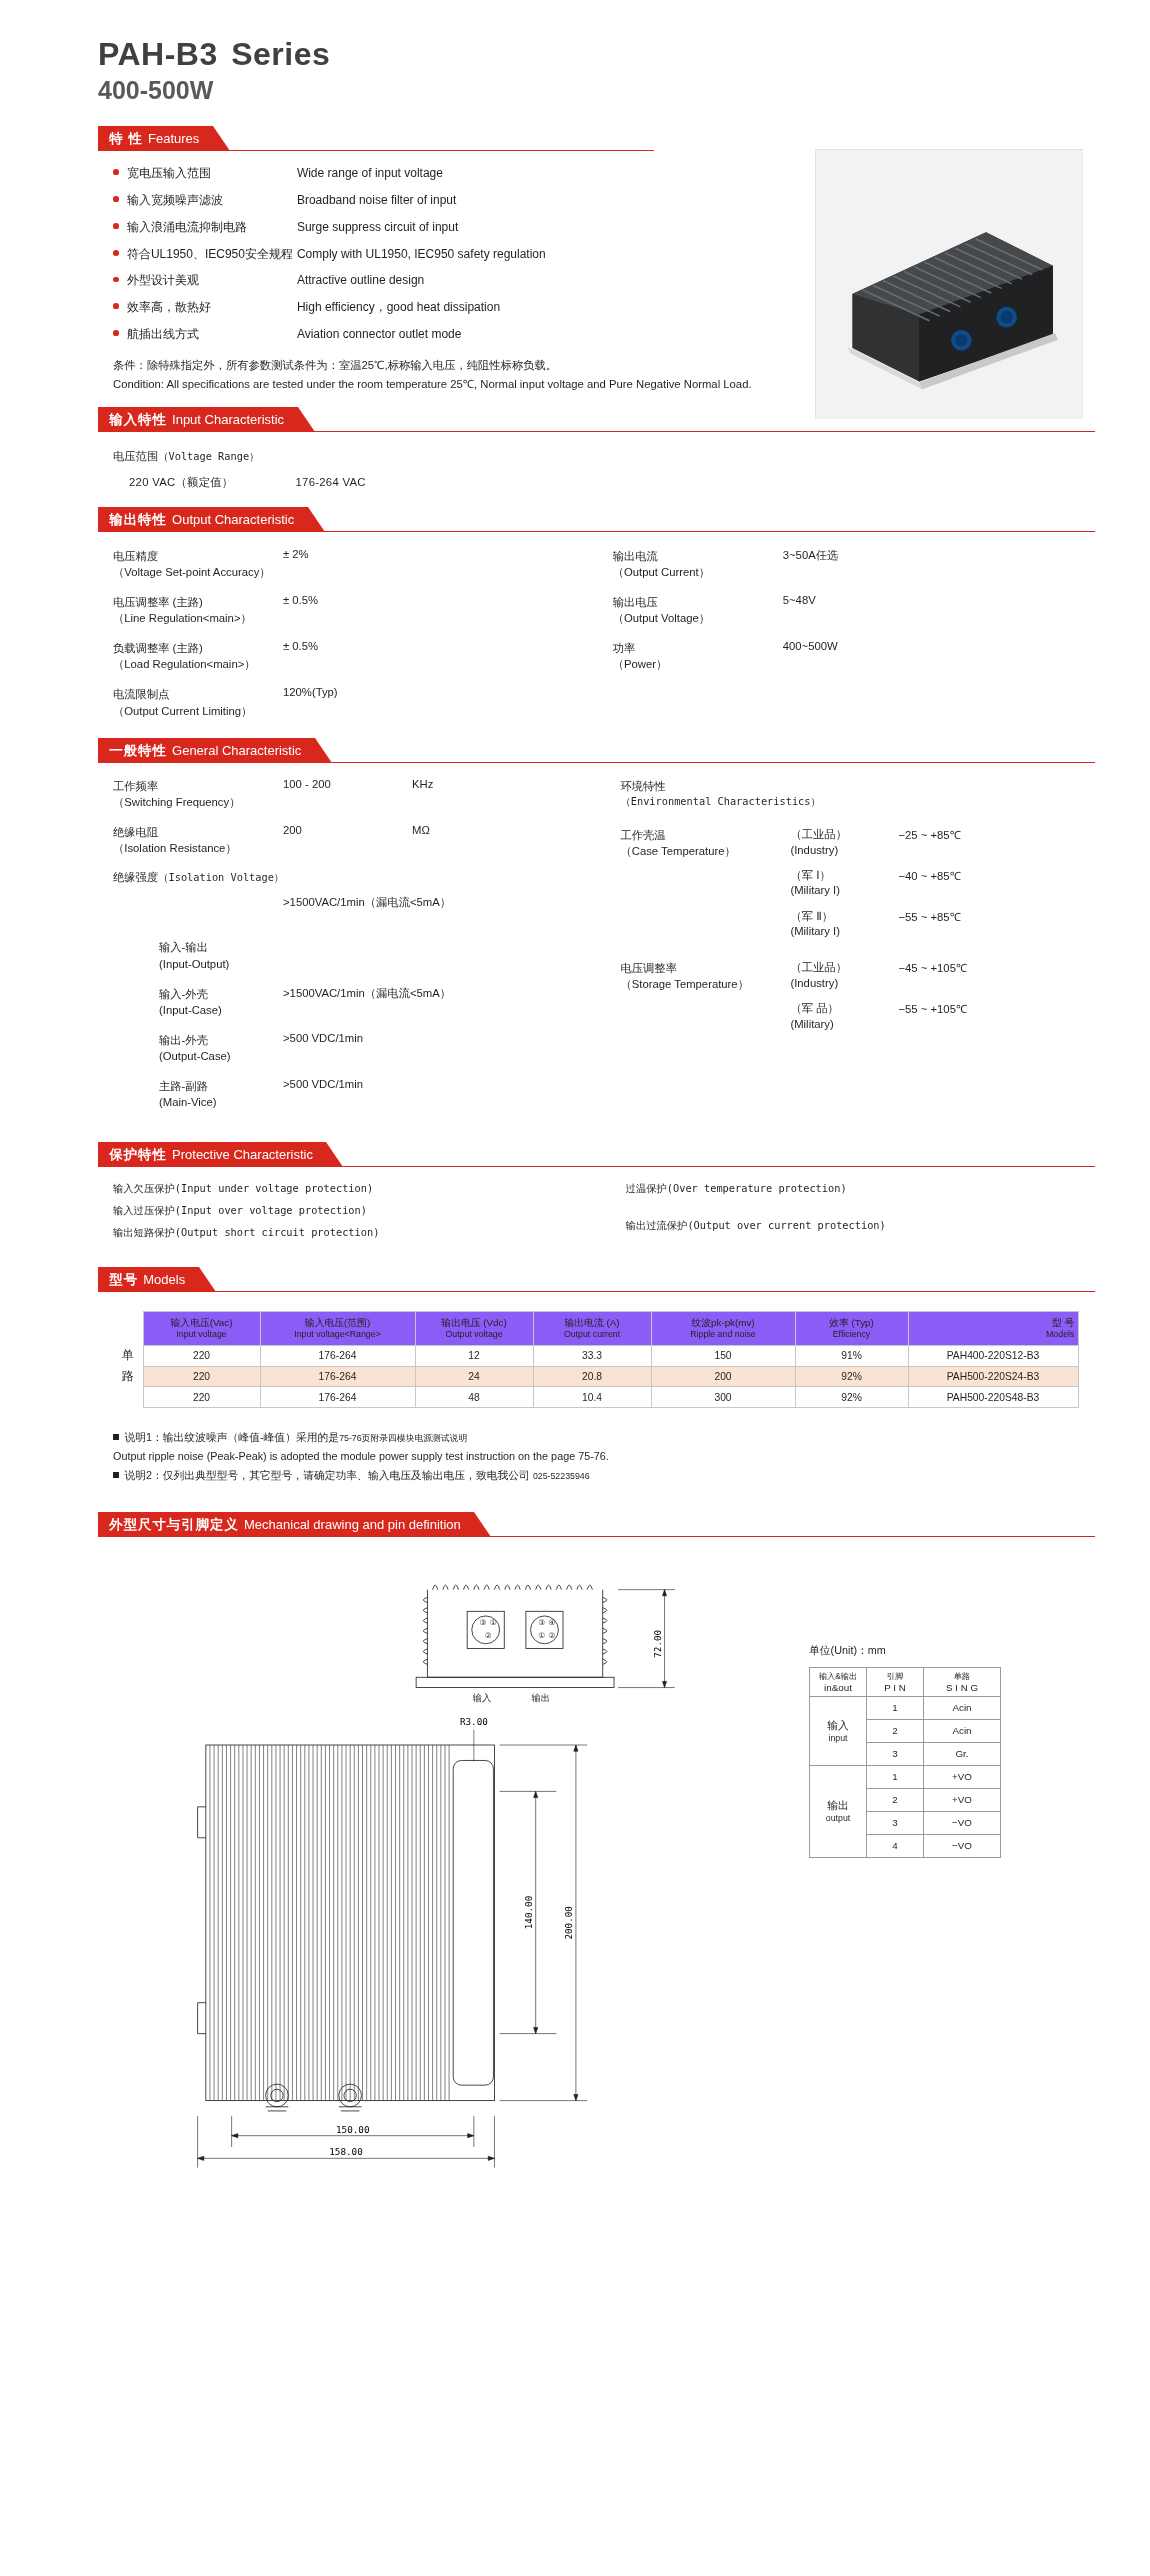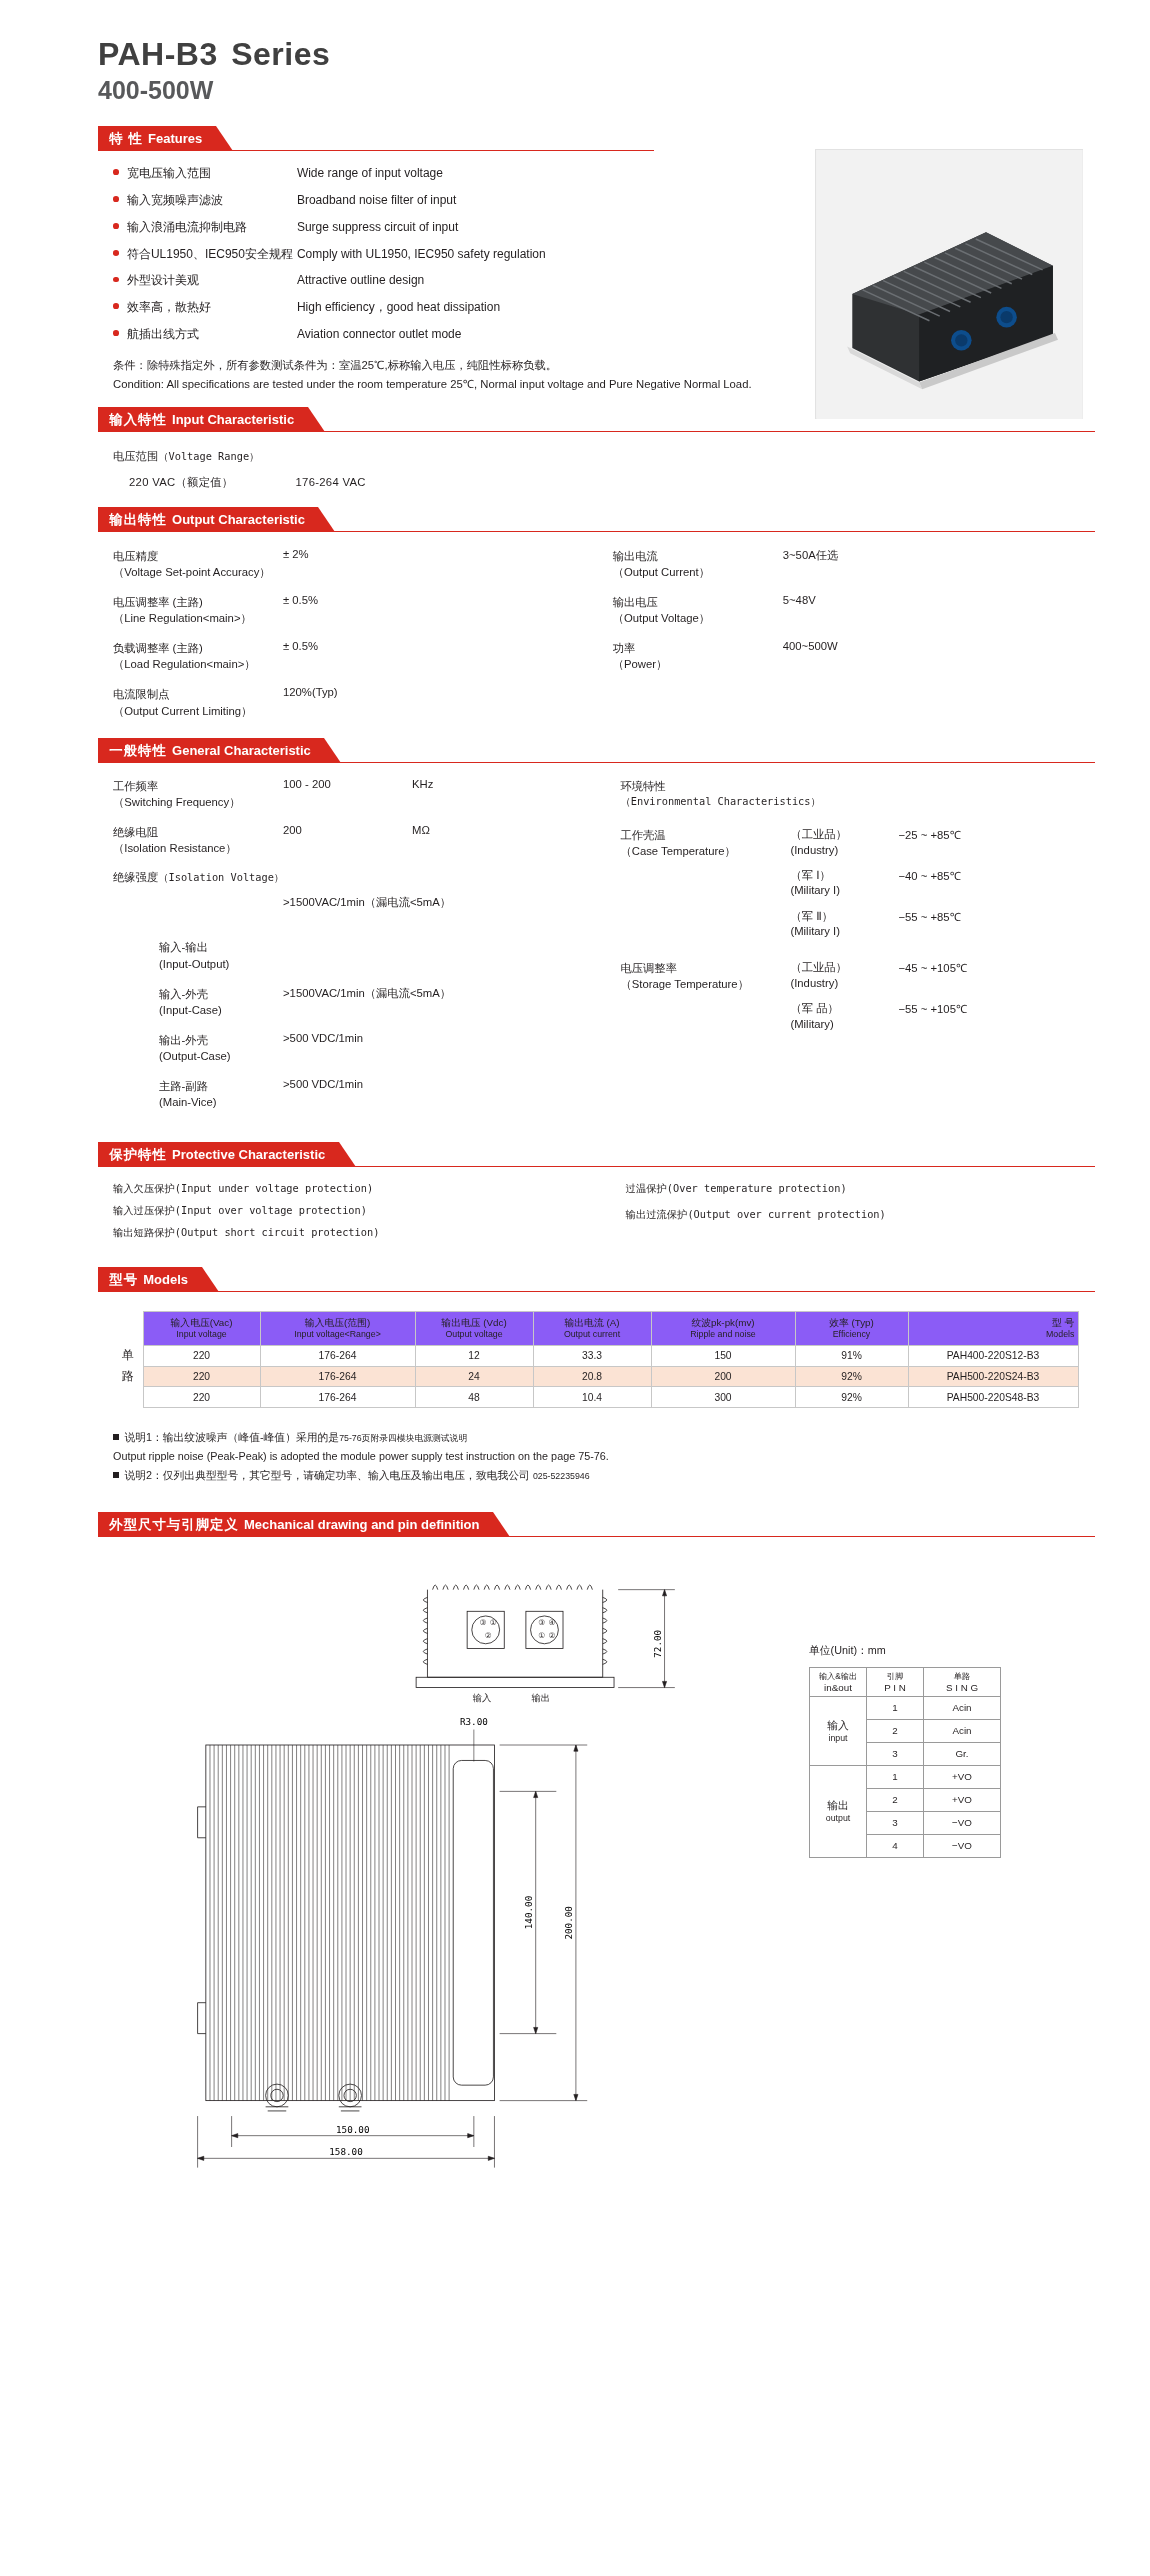--- a/index.html
+++ b/index.html
@@ -37,21 +37,21 @@
   }
   .sec .ribbon:after {
     content: "";
     position: absolute;
     right: -0.5px; top: 0;
     border-top: 25px solid #fff;
     border-left: 17.5px solid #d8281e;
     width: 0; height: 0;
   }
   .sec .ribbon .cn { font-weight: bold; letter-spacing: 1px; }
-  .sec .ribbon .en { font-weight: bold; margin-left: 5.2px; font-size: 13px; }
+  .sec .ribbon .en { font-weight: normal; margin-left: 5.2px; font-size: 13px; }
 
   
   .features { margin: 13.4px 0 0 46px; position: relative; }
   .feat-row { display: flex; align-items: baseline; margin-bottom: 9.8px; }
   .bullet { width: 5.7px; height: 5.7px; border-radius: 50%; background: #d8281e; margin-right: 8.2px; position: relative; top: -2.1px; flex: 0 0 auto; }
   .feat-cn { width: 170px; font-size: 12px; }
   .feat-en { font-size: 12px; }
   .photo-box {
     position: absolute; right: 67px; top: 149px;
     width: 268px; height: 270px;
@@ -414,21 +414,21 @@
   </div>
   <div style="margin-left:31px;border-bottom:1px solid #d8281e;width:997px;position:relative;top:-1px;"></div>
 
   <div style="display:flex;margin:14.4px 0 0 46px;">
     <div style="width:520px;">
       <div class="mono" style="margin-bottom:8.2px;">输入欠压保护(Input under voltage protection)</div>
       <div class="mono" style="margin-bottom:8.2px;">输入过压保护(Input over voltage protection)</div>
       <div class="mono">输出短路保护(Output short circuit protection)</div>
     </div>
     <div style="width:464px;">
-      <div class="mono" style="margin-bottom:12px;">过温保护(Over temperature protection)</div>
+      <div class="mono" style="margin-bottom:23px;">过温保护(Over temperature protection)</div>
       <div class="mono">输出过流保护(Output over current protection)</div>
     </div>
   </div>
 
   <div class="sec" style="margin-top:27px;">
     <div class="ribbon">
       <span class="cn">型号</span><span class="en">Models</span>
     </div>
   </div>
   <div style="margin-left:31px;border-bottom:1px solid #d8281e;width:997px;position:relative;top:-1px;"></div>

